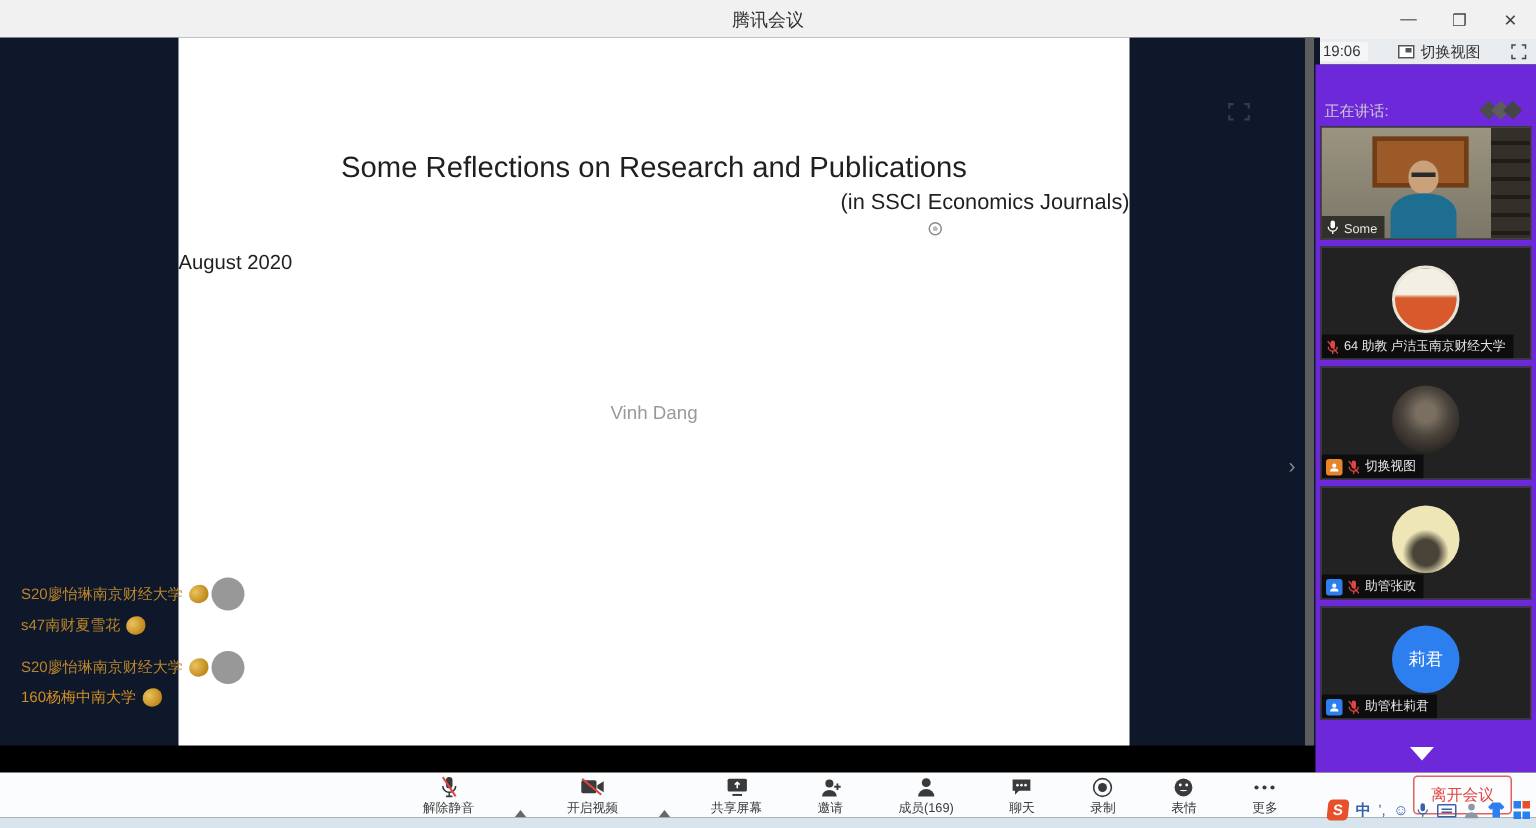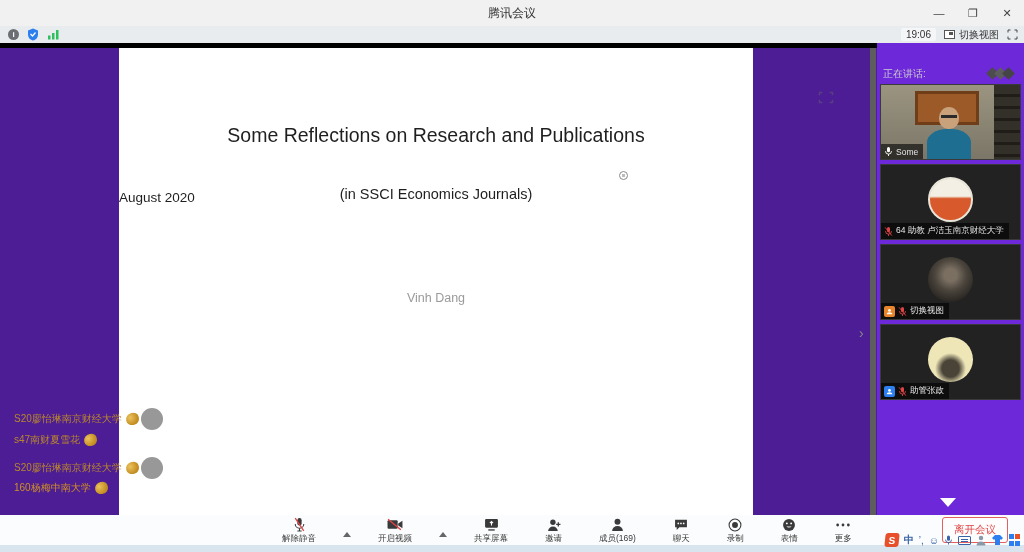--- a/index.html
+++ b/index.html
@@ -14,33 +14,33 @@
   .win-controls { position:absolute; right:0; top:0; height:26px; display:flex; }
   .win-btn { width:34px; height:26px; display:flex; align-items:center; justify-content:center;
     font-size:11px; color:#444; cursor:default; }
 
   
   .statusbar { position:absolute; left:0; top:26px; width:1024px; height:17px;
     background:#e8ecef; display:flex; align-items:center; }
   .status-left { display:flex; align-items:center; gap:8px; padding-left:8px; }
   .ico-info { width:11px; height:11px; border-radius:50%; background:#6b6f73; color:#fff;
     font-size:8px; font-weight:bold; display:flex; align-items:center; justify-content:center; }
-  .status-right { position:absolute; right:6px; top:0; height:17px; display:flex; align-items:center; gap:8px; }
+  .status-right { position:absolute; right:6px; top:0; height:17px; display:flex; align-items:center; gap:20px; }
   .status-time { font-size:10px; color:#333; background:#f4f6f8; padding:1px 5px; border-radius:2px; }
   .switch-view { display:flex; align-items:center; gap:4px; font-size:10px; color:#333; }
   .ico-winview { width:11px; height:9px; border:1px solid #555; position:relative; background:#fff; }
   .ico-winview::after { content:""; position:absolute; right:1px; top:1px; width:4px; height:3px; background:#555; }
 
   
-  .stage { position:absolute; left:0; top:48px; width:880px; height:472px; background:#4c1d95;padding-left:27px; }
+  .stage { position:absolute; left:0; top:25px; width:880px; height:472px; background:#0f172a;padding-left:27px; }
   .slide { position:absolute; left:119px; top:0; width:634px; height:472px; background:#fff; }
   .slide-title { position:absolute; left:0; top:76px; width:100%; text-align:center;
     font-size:19.5px; color:#1f1f1f; }
-  .slide-subtitle { position:absolute; left:0; top:102px; width:100%; text-align:center;
-    font-size:14.5px; color:#1f1f1f;margin-top:36px; }
+  .slide-subtitle { position:absolute; left:0; top:102px; width:100%; text-align:right;
+    font-size:14.5px; color:#1f1f1f; }
   .slide-date { position:absolute; left:0; top:142px; width:100%; 
     font-size:13.5px; color:#1f1f1f; }
   .slide-author { position:absolute; left:0; top:243px; width:100%; text-align:center;
     font-size:12.5px; color:#9a9a9a; }
   .laser-dot { position:absolute; left:500px; top:123px; width:9px; height:9px;
     border:1.5px solid #8a8a8a; border-radius:50%; background:radial-gradient(#bbb 30%,transparent 35%); }
 
   
   .chat-layer { position:absolute; left:0; top:0; width:170px; height:472px; }
   .chat-line { position:absolute; display:flex; align-items:center; gap:4px;
@@ -89,21 +89,21 @@
   .avatar.girl { background:radial-gradient(circle at 50% 40%, #7a6f61 18%, #4a443c 45%, #2b2723 75%); }
   .avatar.kid { background:radial-gradient(circle at 50% 70%, #4a4438 22%, #efe6b8 40%); }
   .avatar.blue-txt { background:#2d7ff0; display:flex; align-items:center; justify-content:center;
     color:#fff; font-size:11.5px; }
 
   .more-arrow { position:absolute; left:63px; bottom:8px; width:0; height:0;
     border-left:8px solid transparent; border-right:8px solid transparent; border-top:9px solid #fff; }
 
   
   .toolbar { position:absolute; left:0; top:515px; width:1024px; height:30px; background:#fbfcfd; }
-  .tool-group { position:absolute; left:272px; top:2px; display:flex; align-items:center;gap:17px; }
+  .tool-group { position:absolute; left:272px; top:2px; display:flex; align-items:flex-end;gap:17px; }
   .tool-btn { display:flex; flex-direction:column; align-items:center; gap:1px; padding:0 10px; cursor:default; }
   .tool-btn .lbl { font-size:8.5px; color:#3a3a3a; white-space:nowrap; }
   .tool-ico { width:16px; height:15px; display:flex; align-items:center; justify-content:center; }
   .tri-up { width:0; height:0; border-left:4px solid transparent; border-right:4px solid transparent;
     border-bottom:5px solid #666; margin-top:6px; }
   svg.icon { display:block; }
 
   .leave-btn { position:absolute; left:942px; top:517px; width:66px; height:26px;
     border:1px solid #e26060; border-radius:3px; color:#e04444; font-size:10.5px;
     display:flex; align-items:center; justify-content:center; background:#fdfdfd; z-index:2; }
@@ -266,20 +266,37 @@
           </span>
           <svg class="icon" width="9" height="11" viewBox="0 0 24 28">
             <rect x="8" y="2" width="8" height="14" rx="4" fill="#e04444"></rect>
             <path d="M4 13a8 8 0 0 0 16 0 M12 21v5" stroke="#e04444" stroke-width="2.4" fill="none"></path>
             <line x1="3" y1="3" x2="21" y2="25" stroke="#e04444" stroke-width="2.4"></line>
           </svg>
           <span class="nm">助管张政</span>
         </div>
       </div>
 
+      <div class="tile">
+        <div class="avatar blue-txt">莉君</div>
+        <div class="name-tag">
+          <span class="badge blue">
+            <svg class="icon" width="7" height="7" viewBox="0 0 20 20">
+                <circle cx="10" cy="7" r="4" fill="#fff"></circle>
+                <path d="M2 18a8 6 0 0 1 16 0z" fill="#fff"></path>
+              </svg>
+          </span>
+          <svg class="icon" width="9" height="11" viewBox="0 0 24 28">
+            <rect x="8" y="2" width="8" height="14" rx="4" fill="#e04444"></rect>
+            <path d="M4 13a8 8 0 0 0 16 0 M12 21v5" stroke="#e04444" stroke-width="2.4" fill="none"></path>
+            <line x1="3" y1="3" x2="21" y2="25" stroke="#e04444" stroke-width="2.4"></line>
+          </svg>
+          <span class="nm">助管杜莉君</span>
+        </div>
+      </div>
 
     </div>
     <div class="more-arrow"></div>
   </div>
 
   <div class="toolbar">
     <div class="tool-group">
 
       <div class="tool-btn">
         <span class="tool-ico">

